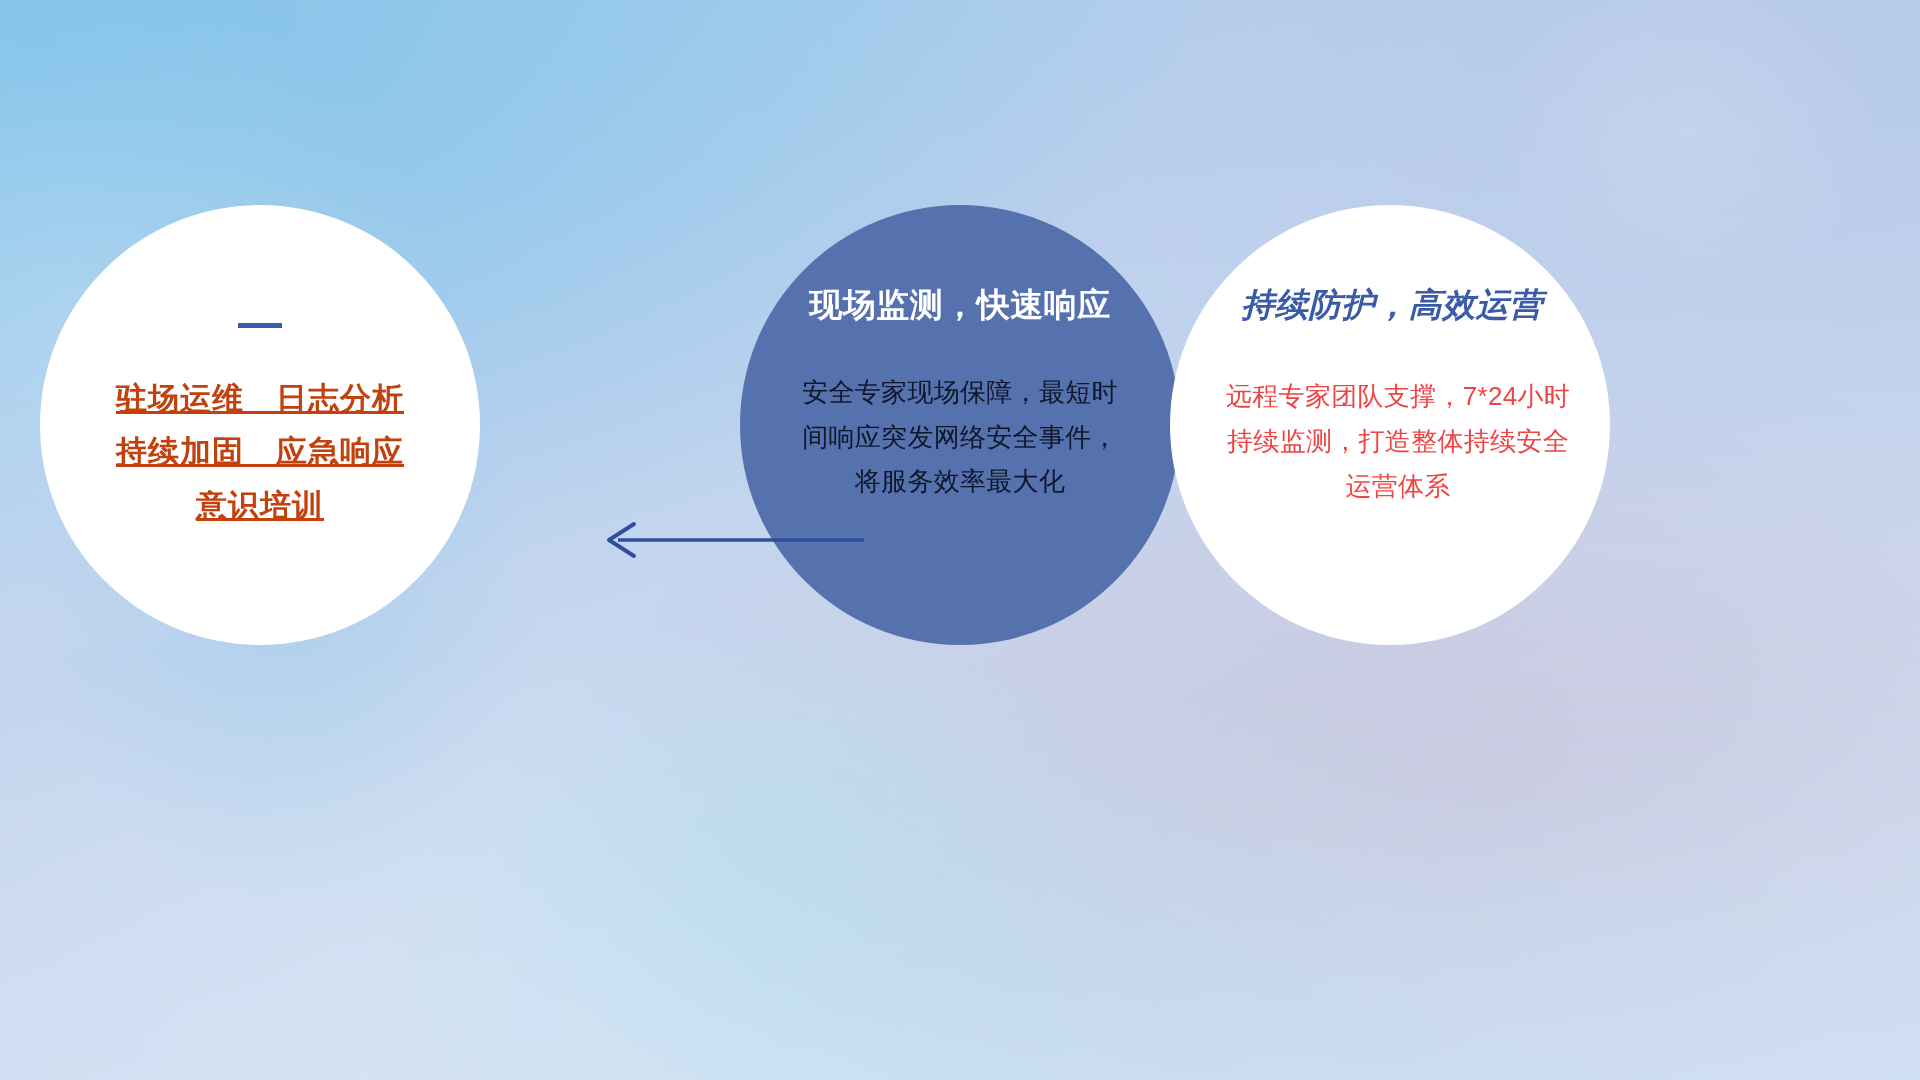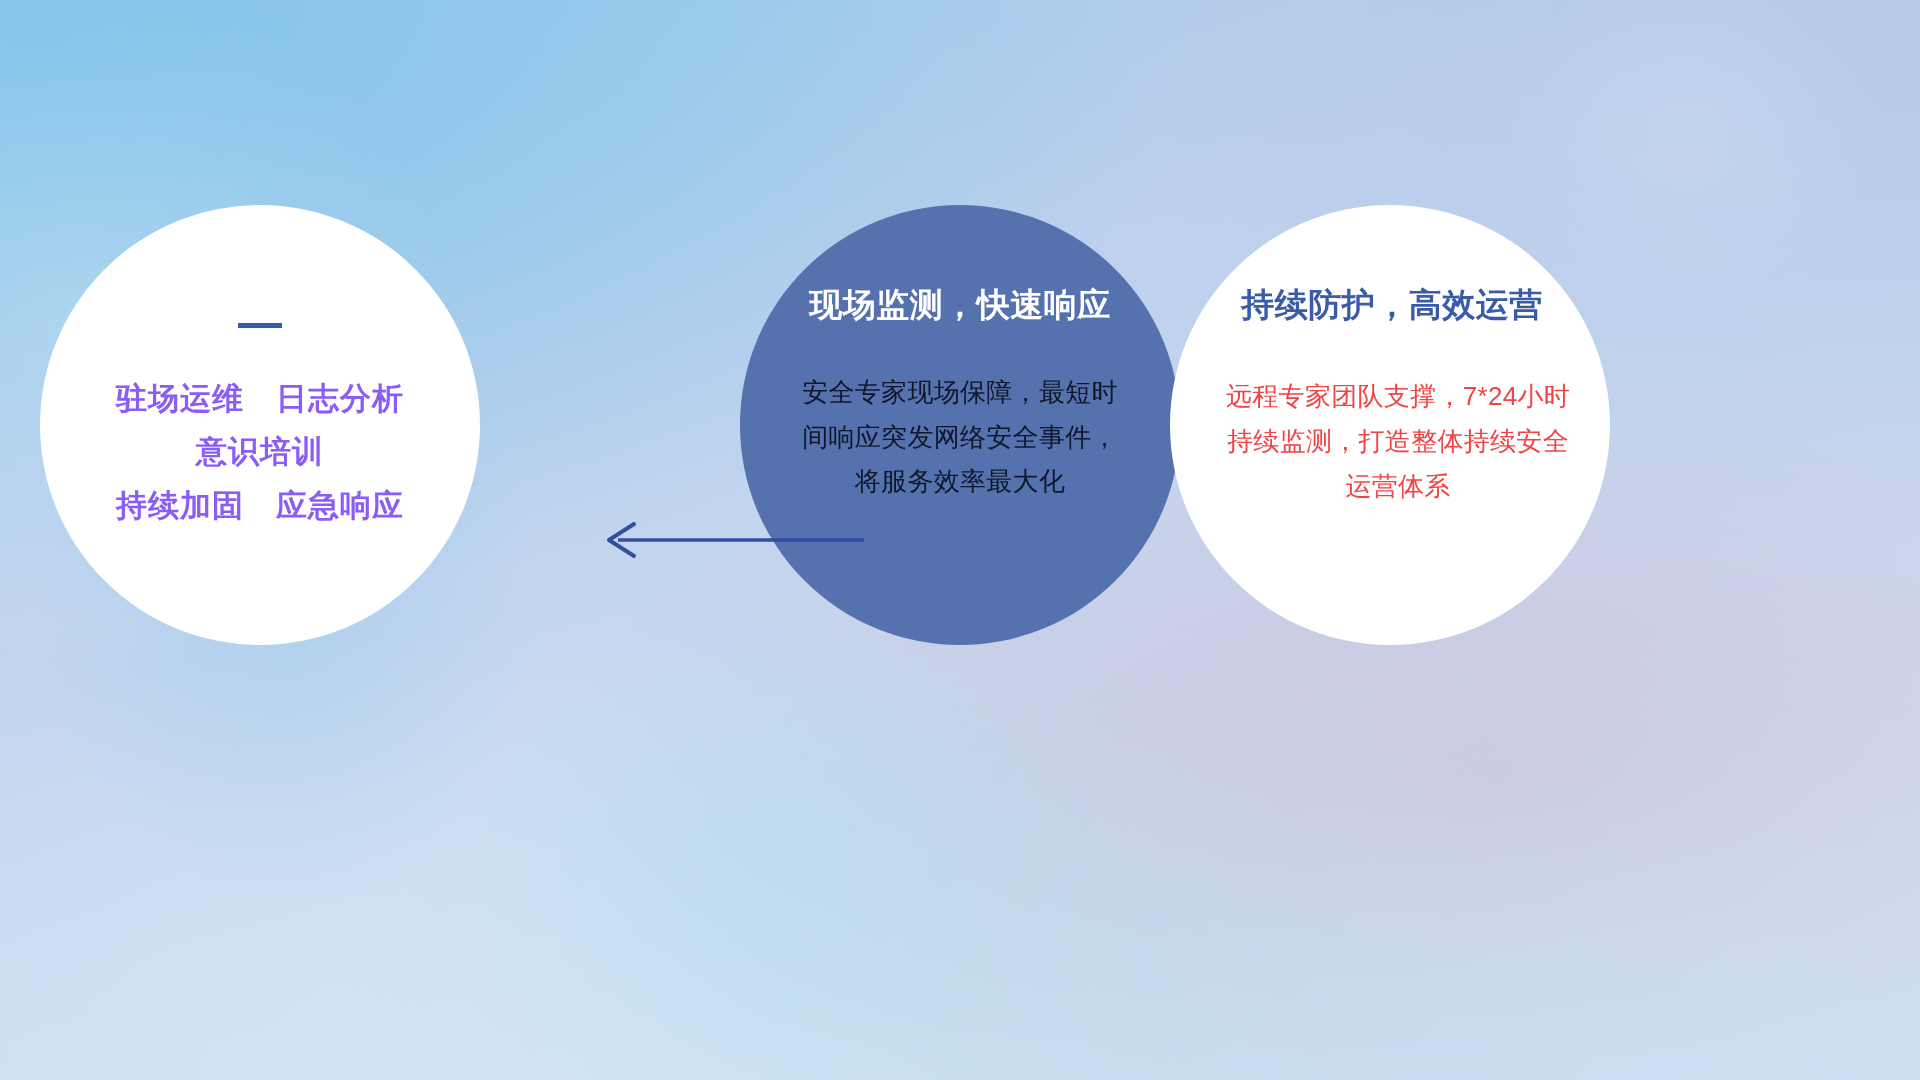--- a/index.html
+++ b/index.html
@@ -50,25 +50,26 @@
     z-index:3;
   }
   #left-dash {
     width:44px; height:5px;
     background:#3a5ca8;
     margin-top:118px;
   }
   #left-lines {
     margin-top:44px;
     text-align:center;
-    color:#8b5cf6;
+    color:#c2410c;
     font-weight:bold;
     font-size:31px;
     line-height:1.72;
     letter-spacing:1px;
+    text-decoration:underline;
   }
   #left-lines .ln { white-space:pre; }
 
   
   #circle-mid {
     left:740px; top:205px; width:440px; height:440px;
     background:#5571ae;
     z-index:1;
     overflow:hidden;
   }
@@ -98,20 +99,21 @@
     overflow:hidden;
   }
   #circle-right .c-title {
     margin-top:78px;
     color:#3a5ca8;
     font-weight:bold;
     font-size:33px;
     letter-spacing:0.5px;
     white-space:nowrap;
     margin-left:4px;
+    font-style:italic;
   }
   #circle-right .c-body {
     margin-top:46px;
     width:360px;
     color:#ef4444;
     font-size:26px;
     line-height:1.74;
     text-align:center;
     letter-spacing:0.3px;
     margin-left:16px;
@@ -140,21 +142,21 @@
   <svg width="270" height="50" viewBox="0 0 270 50" xmlns="http://www.w3.org/2000/svg">
     <line x1="264" y1="25" x2="18" y2="25" stroke="#2f4f9e" stroke-width="3.4"></line>
     <polyline points="34,9 9,25 34,41" fill="none" stroke="#2f4f9e" stroke-width="4" stroke-linecap="round" stroke-linejoin="round"></polyline>
   </svg>
 </div>
 
 <div class="circle" id="circle-left">
   <div id="left-dash"></div>
   <div id="left-lines">
     <div class="ln">驻场运维　日志分析</div>
+    <div class="ln">持续加固　应急响应</div>
     <div class="ln">意识培训</div>
-    <div class="ln">持续加固　应急响应</div>
   </div>
 </div>
 
 <div class="circle" id="circle-right">
   <div class="c-title">持续防护，高效运营</div>
   <div class="c-body">远程专家团队支撑，7*24小时持续监测，打造整体持续安全运营体系</div>
 </div>
 
 </body></html>

